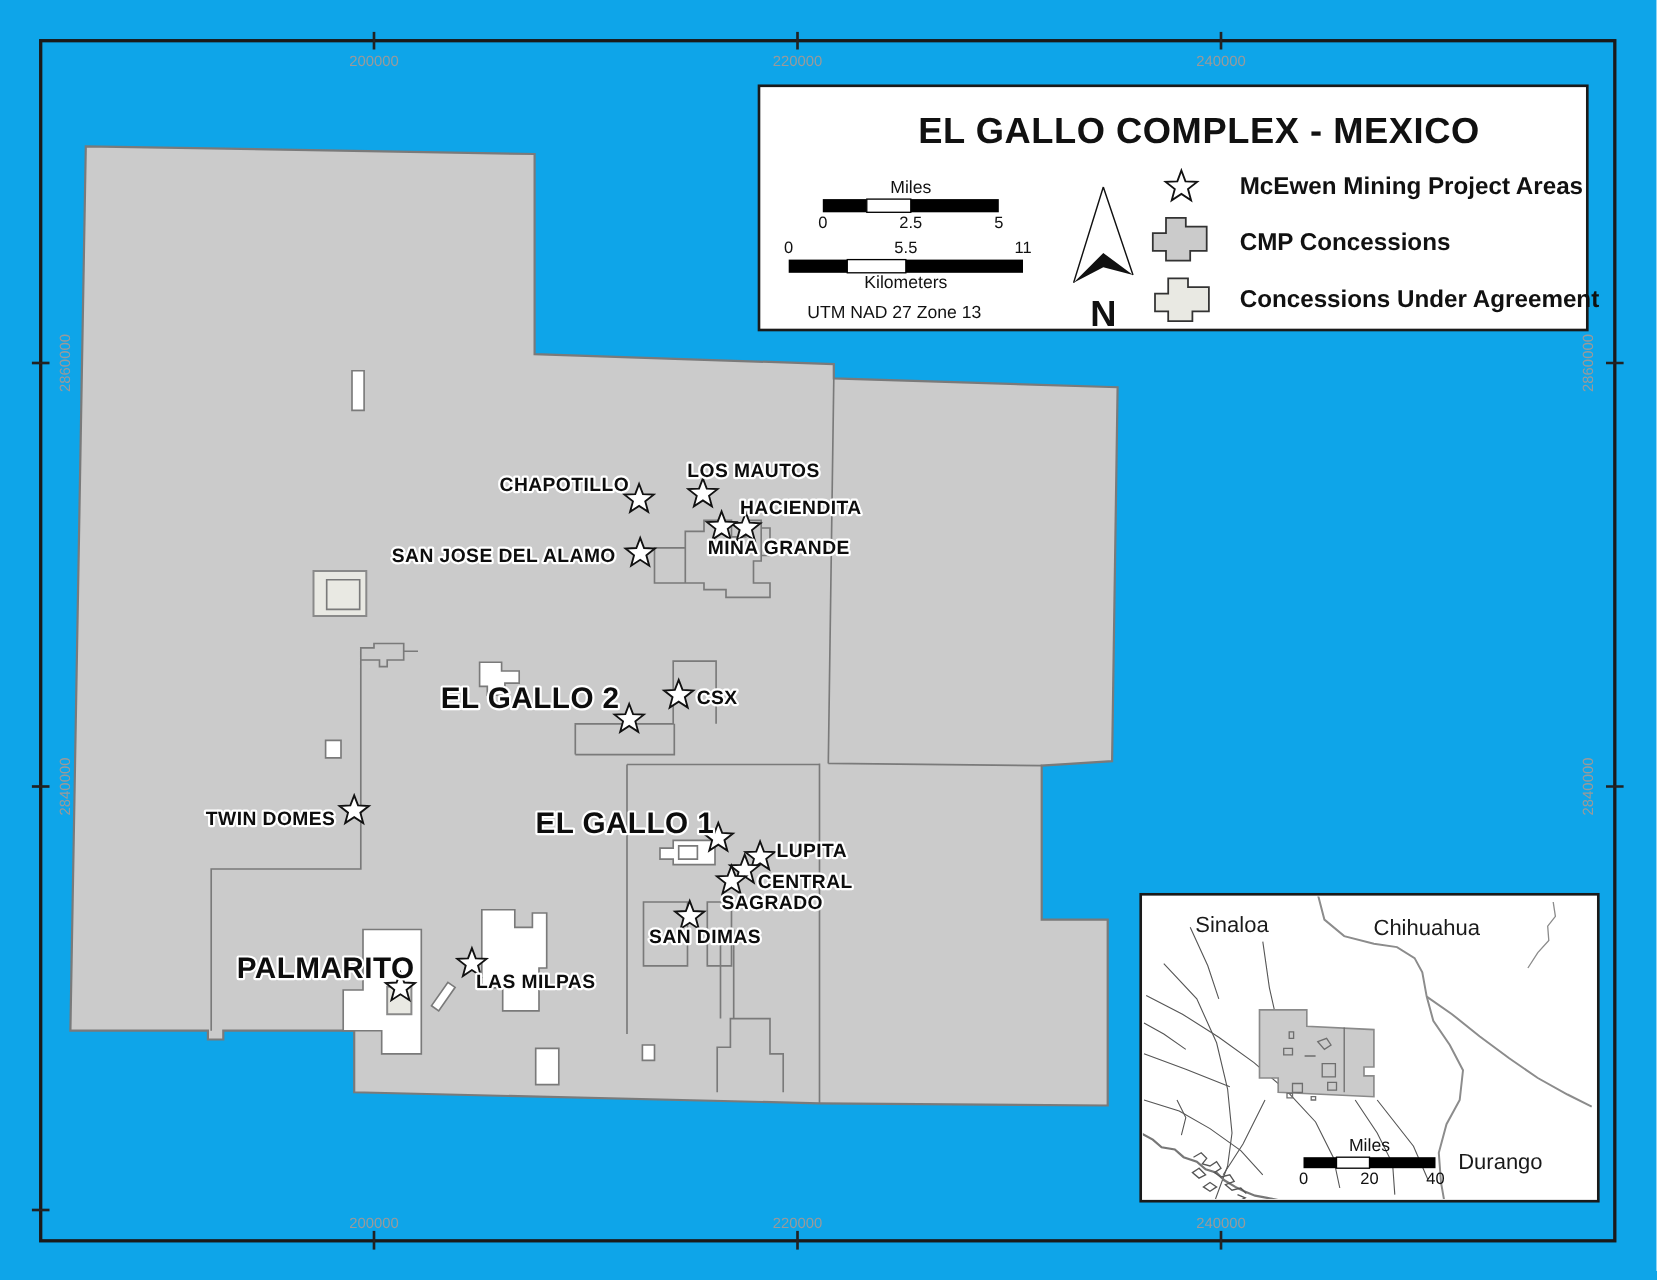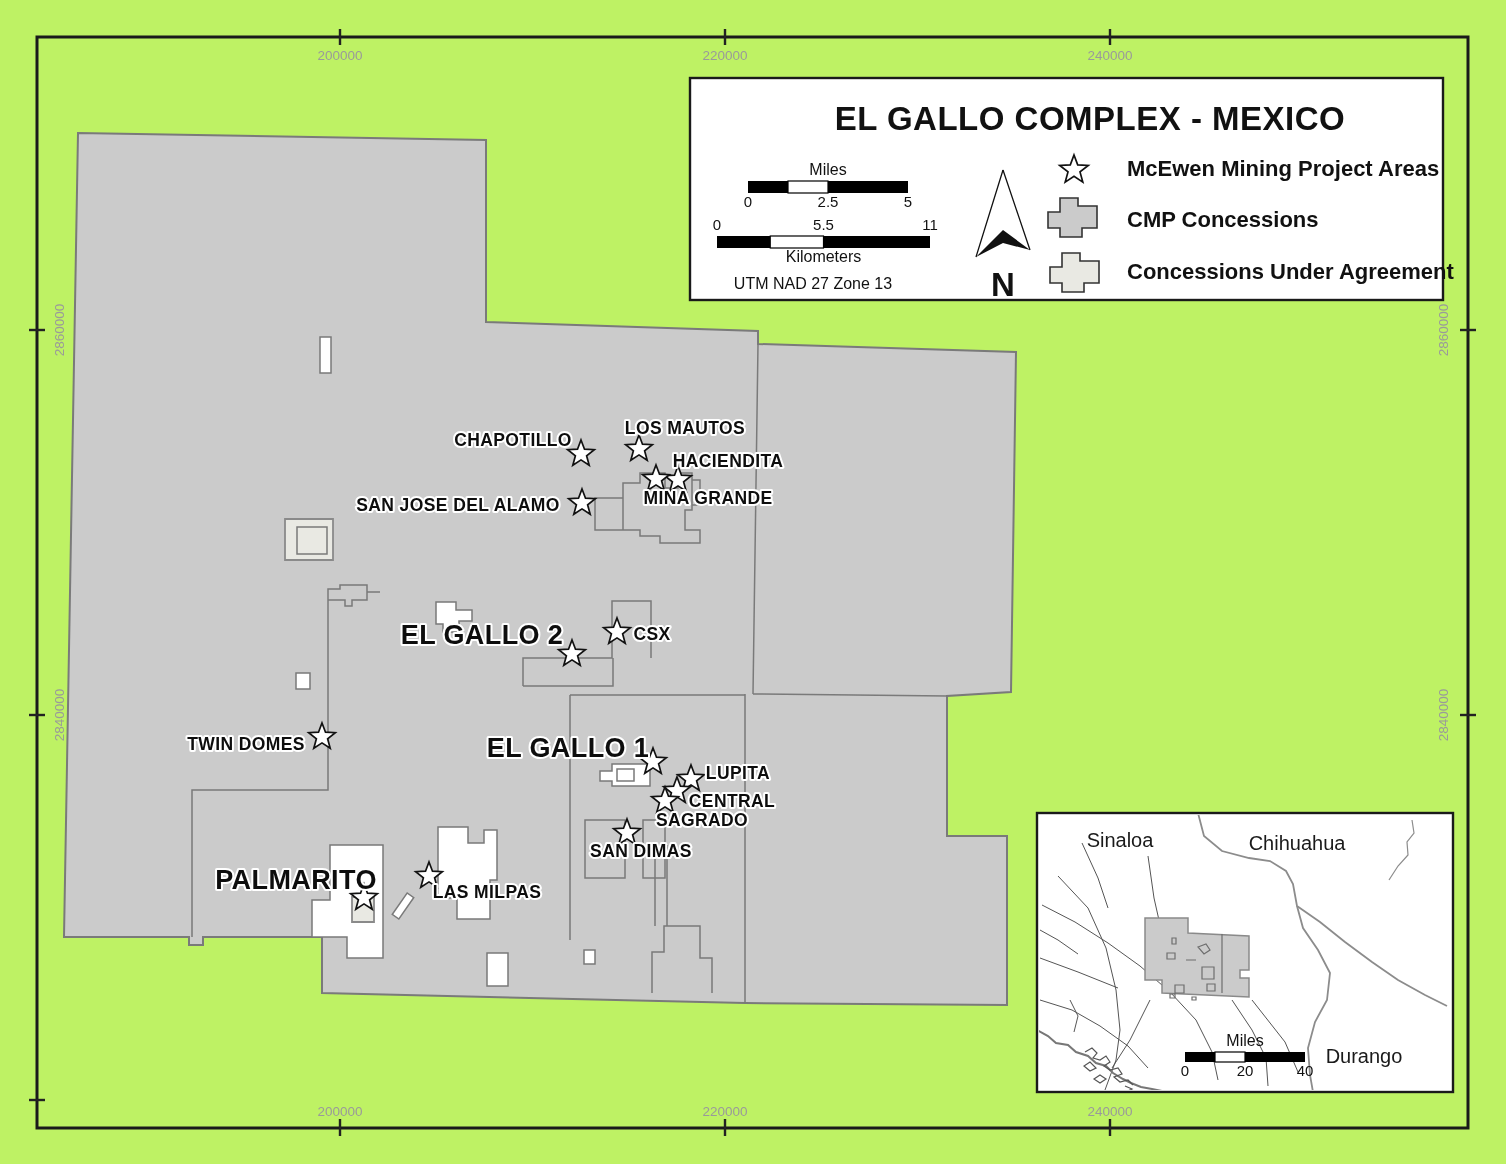--- a/index.html
+++ b/index.html
@@ -1,16 +1,16 @@
 <!DOCTYPE html>
 <html><head>
 <meta charset="utf-8">
 <style>
   html,body{margin:0;padding:0;background:#fff;}
-  #stage{position:relative;width:1506px;height:1164px;background:#bef264;overflow:hidden;
+  #stage{position:relative;width:1506px;height:1164px;background:#0ea5e9;overflow:hidden;
          font-family:"Liberation Sans",sans-serif;}
   svg{display:block;}
   .frame{fill:none;stroke:#1a1a1a;stroke-width:3;}
   .box{fill:#fff;stroke:#1a1a1a;stroke-width:2.4;}
   .conc{fill:var(--c-fill,#cbcbcb);stroke:var(--c-line,#7a7a7a);stroke-width:2;}
   .iline{fill:none;stroke:var(--c-line,#7a7a7a);stroke-width:1.5;}
   .hole{fill:#ffffff;stroke:var(--c-line,#7a7a7a);stroke-width:1.5;}
   .agree{fill:var(--a-fill,#e9e9e3);stroke:#8a8a8a;stroke-width:1.8;}
   .tick{stroke:#222;stroke-width:2.4;}
   .ticklbl{font-size:13.5px;fill:var(--t-lbl,#9a9a9a);}

